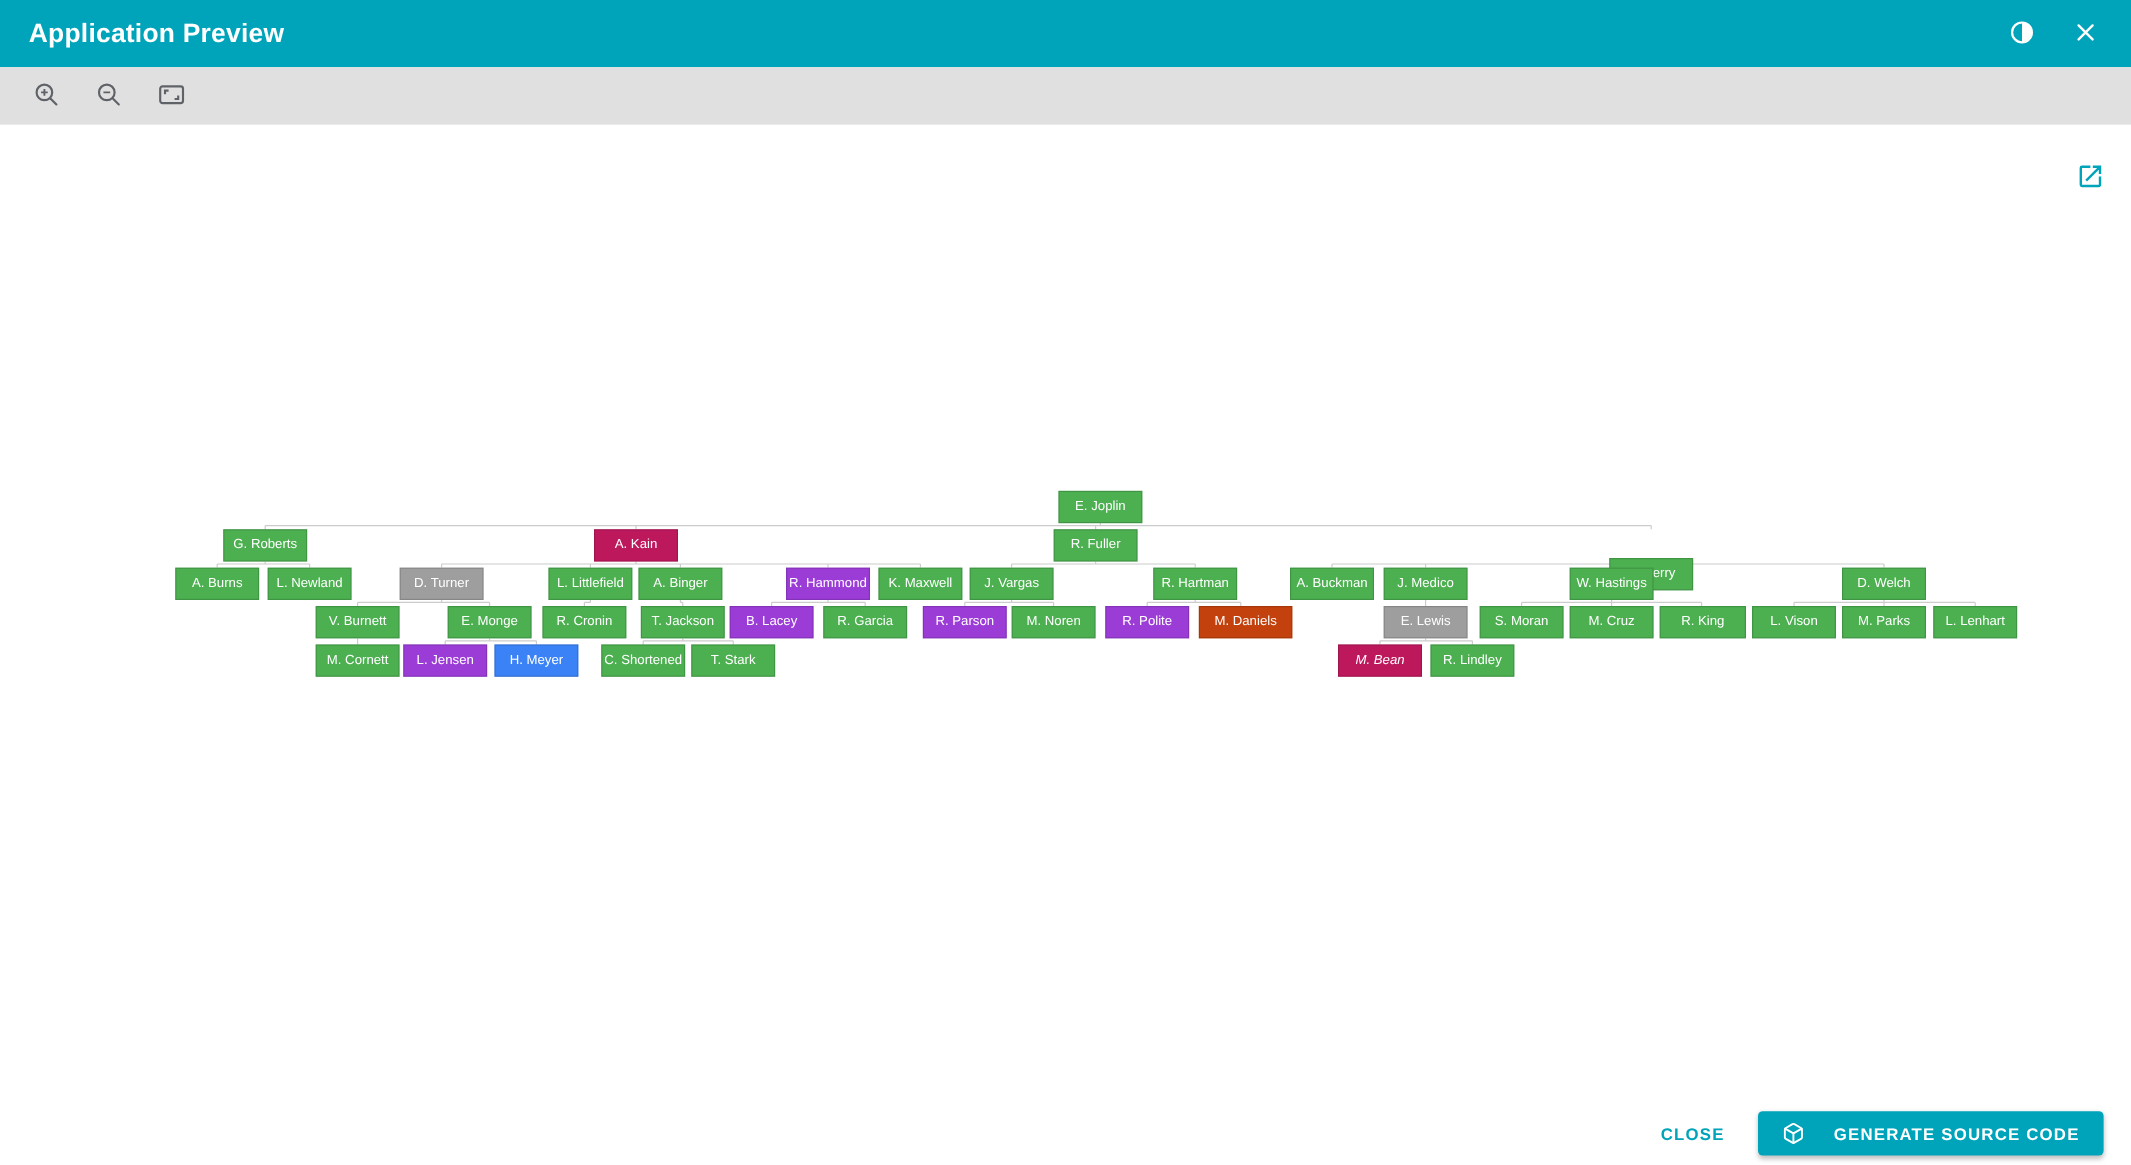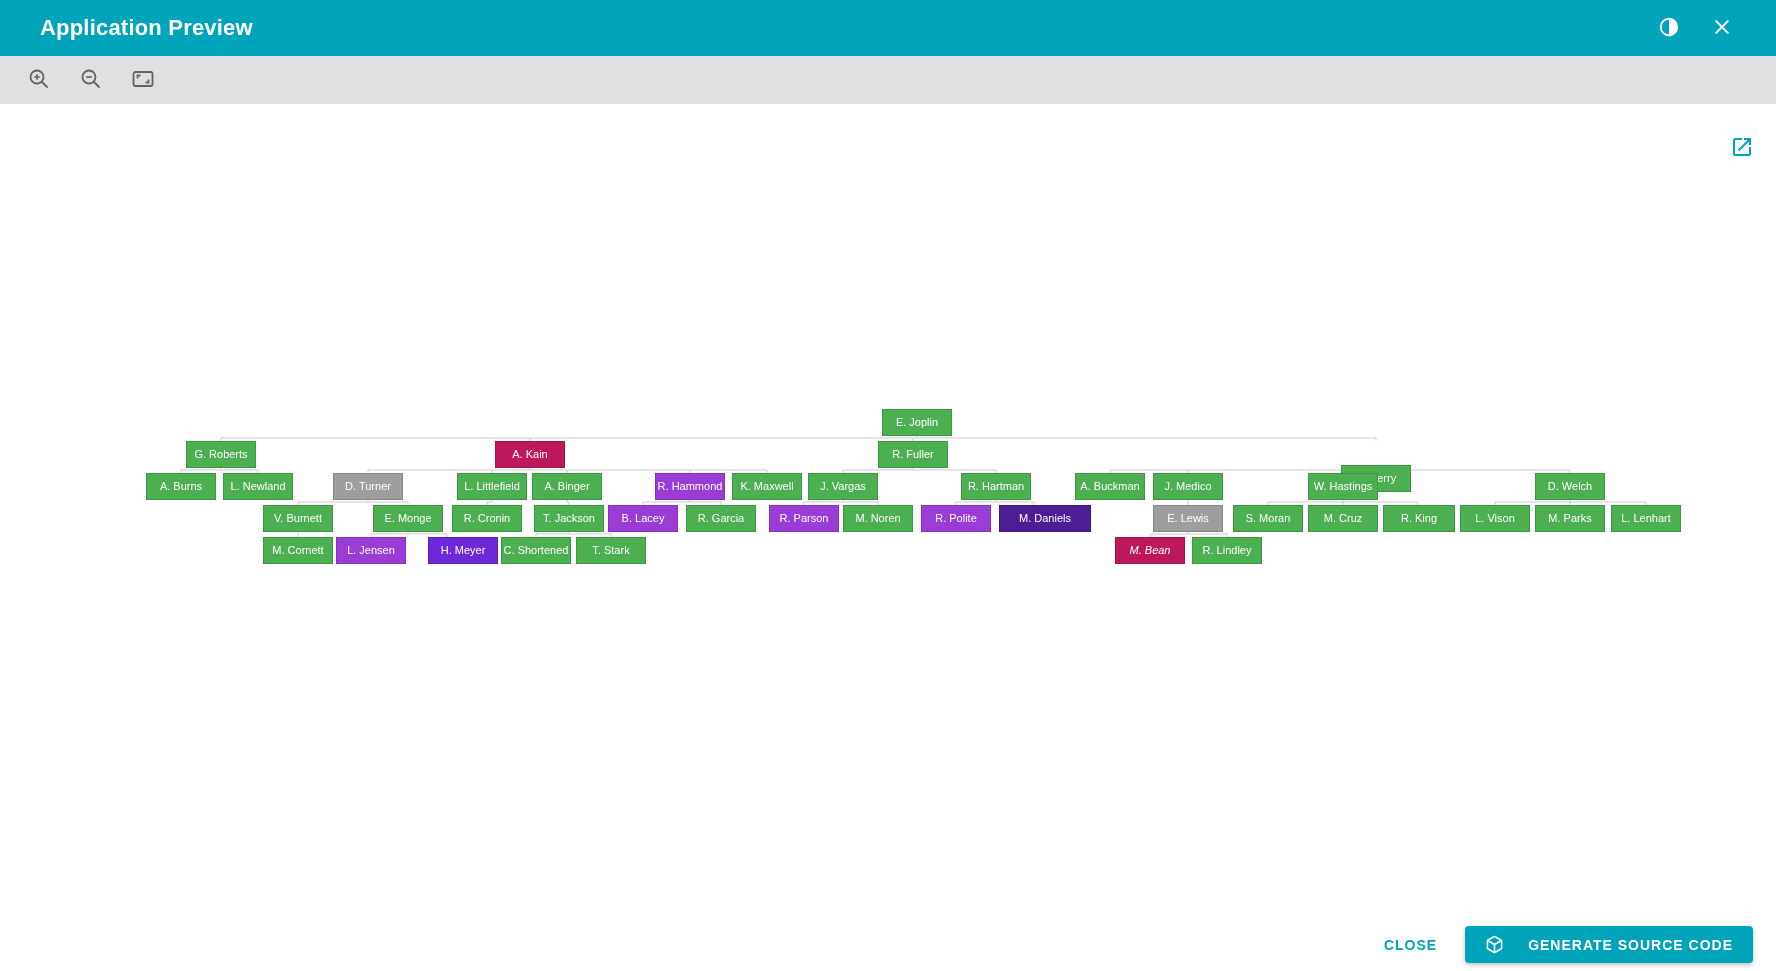--- a/index.html
+++ b/index.html
@@ -4,21 +4,21 @@
 <style>
   html,body{margin:0;padding:0;background:#fff;}
   #app{
     position:relative;width:1776px;height:971px;overflow:hidden;
     font-family:"Liberation Sans",sans-serif;background:#ffffff;
   }
   
   .header{
     position:absolute;top:0;left:0;width:100%;height:56px;
     background:#00a4ba;display:flex;align-items:center;box-sizing:border-box;
-    padding:0 40px;
+    padding:0 24px;
   }
   .header-title{color:#ffffff;font-size:22px;font-weight:bold;letter-spacing:.2px;}
   .header-actions{margin-left:auto;display:flex;align-items:center;gap:24px;}
   .icon-btn{background:none;border:none;padding:4px;cursor:pointer;display:flex;align-items:center;justify-content:center;}
   
   .toolbar{
     position:absolute;top:56px;left:0;width:100%;height:48px;
     background:#e0e0e0;display:flex;align-items:center;box-sizing:border-box;
     padding-left:26px;
   }
@@ -130,31 +130,31 @@
       <div class="org-node" style="left: 1535px; top: 473px; width: 70px; background: rgb(76, 175, 80);">D. Welch</div>
       <div class="org-node" style="left: 263px; top: 505px; width: 70px; background: rgb(76, 175, 80);">V. Burnett</div>
       <div class="org-node" style="left: 373px; top: 505px; width: 70px; background: rgb(76, 175, 80);">E. Monge</div>
       <div class="org-node" style="left: 452px; top: 505px; width: 70px; background: rgb(76, 175, 80);">R. Cronin</div>
       <div class="org-node" style="left: 534px; top: 505px; width: 70px; background: rgb(76, 175, 80);">T. Jackson</div>
       <div class="org-node" style="left: 608px; top: 505px; width: 70px; background: rgb(155, 60, 215);">B. Lacey</div>
       <div class="org-node" style="left: 686px; top: 505px; width: 70px; background: rgb(76, 175, 80);">R. Garcia</div>
       <div class="org-node" style="left: 769px; top: 505px; width: 70px; background: rgb(155, 60, 215);">R. Parson</div>
       <div class="org-node" style="left: 843px; top: 505px; width: 70px; background: rgb(76, 175, 80);">M. Noren</div>
       <div class="org-node" style="left: 921px; top: 505px; width: 70px; background: rgb(155, 60, 215);">R. Polite</div>
-      <div class="org-node" style="left: 999px; top: 505px; width: 92px; background: #4c1d95;">M. Daniels</div>
+      <div class="org-node" style="left: 999px; top: 505px; width: 78px; background: #c2410c;">M. Daniels</div>
       <div class="org-node" style="left: 1153px; top: 505px; width: 70px; background: rgb(158, 158, 158);">E. Lewis</div>
       <div class="org-node" style="left: 1233px; top: 505px; width: 70px; background: rgb(76, 175, 80);">S. Moran</div>
       <div class="org-node" style="left: 1308px; top: 505px; width: 70px; background: rgb(76, 175, 80);">M. Cruz</div>
       <div class="org-node" style="left: 1383px; top: 505px; width: 72px; background: rgb(76, 175, 80);">R. King</div>
       <div class="org-node" style="left: 1460px; top: 505px; width: 70px; background: rgb(76, 175, 80);">L. Vison</div>
       <div class="org-node" style="left: 1535px; top: 505px; width: 70px; background: rgb(76, 175, 80);">M. Parks</div>
       <div class="org-node" style="left: 1611px; top: 505px; width: 70px; background: rgb(76, 175, 80);">L. Lenhart</div>
       <div class="org-node" style="left: 263px; top: 537px; width: 70px; background: rgb(76, 175, 80);">M. Cornett</div>
       <div class="org-node" style="left: 336px; top: 537px; width: 70px; background: rgb(155, 60, 215);">L. Jensen</div>
-      <div class="org-node" style="left: 412px; top: 537px; width: 70px; background: #6d28d9; margin-left: 16px;">H. Meyer</div>
+      <div class="org-node" style="left: 412px; top: 537px; width: 70px; background: #3b82f6;">H. Meyer</div>
       <div class="org-node" style="left: 501px; top: 537px; width: 70px; background: rgb(76, 175, 80);">C. Shortened</div>
       <div class="org-node" style="left: 576px; top: 537px; width: 70px; background: rgb(76, 175, 80);">T. Stark</div>
       <div class="org-node" style="left: 1115px; top: 537px; width: 70px; background: #be185d; font-style: italic;">M. Bean</div>
       <div class="org-node" style="left: 1192px; top: 537px; width: 70px; background: rgb(76, 175, 80);">R. Lindley</div>
     </div>
 
   <button class="icon-btn open-new">
     <span>
       <svg width="24" height="24" viewBox="0 0 24 24">
         <path d="M19 19H5V5h7V3H5a2 2 0 0 0-2 2v14a2 2 0 0 0 2 2h14c1.1 0 2-.9 2-2v-7h-2v7zM14 3v2h3.59l-9.83 9.83 1.41 1.41L19 6.41V10h2V3h-7z" fill="#00a4ba"></path>

